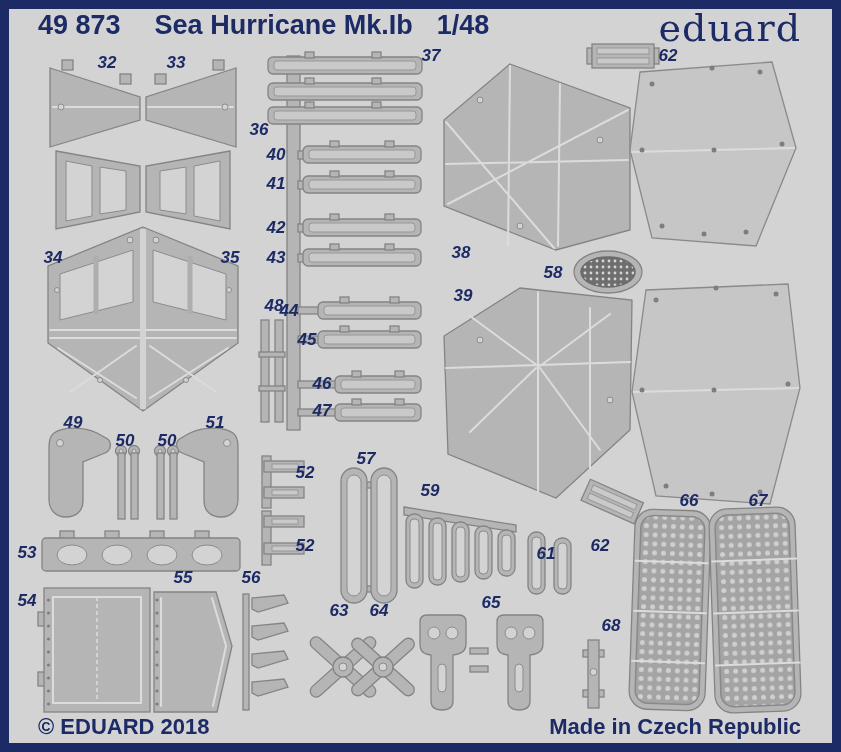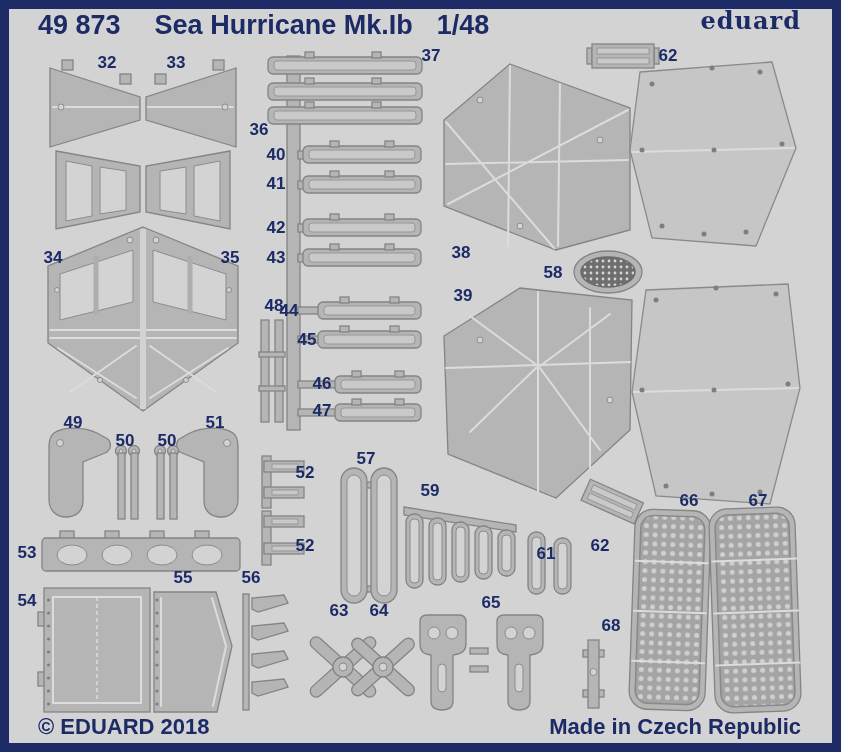--- a/index.html
+++ b/index.html
@@ -29,32 +29,32 @@
   .rivet     { fill:#7e7e7e; }
 
   .header-left{
     position:absolute; top:10px; left:38px; display:flex; align-items:baseline;
     font-weight:bold; font-size:27px; color:var(--frame-navy,#1c2a66); white-space:nowrap;
   }
   .header-left .title{ margin-left:34px; }
   .header-left .scale{ margin-left:24px; }
   .brand{
     position:absolute; top:6px; right:40px;
-    font-family:"DejaVu Serif", serif; font-weight:bold; font-size:24px;
+    font-family:"DejaVu Serif", serif; font-weight:normal; font-size:38px;
     color:var(--frame-navy,#1c2a66); letter-spacing:1px;
   }
   .footer-left{
     position:absolute; bottom:12px; left:38px;
     font-size:22px; font-weight:bold; color:var(--frame-navy,#1c2a66);
   }
   .footer-right{
     position:absolute; bottom:12px; right:40px;
     font-size:22px; font-weight:bold; color:var(--frame-navy,#1c2a66);
   }
-  .labels{ position:absolute; left:0; top:0; width:841px; height:676px; }
+  .labels{ position:absolute; left:0; top:0; width:841px; height:676px;font-style:italic; }
   .part-label{
     position:absolute; transform:translate(-50%,-50%);
     font-size:17px; font-weight:bold; color:var(--frame-navy,#1c2a66);
     white-space:nowrap;
   }
 </style>
 </head>
 <body>
 
 <div class="stage">

